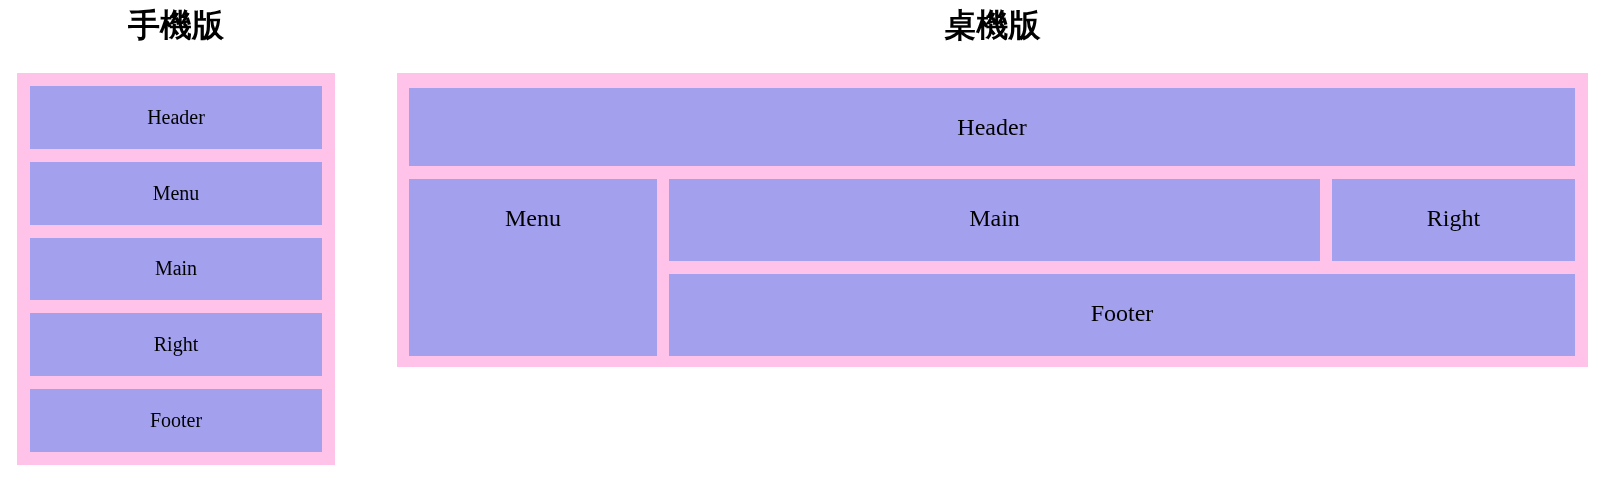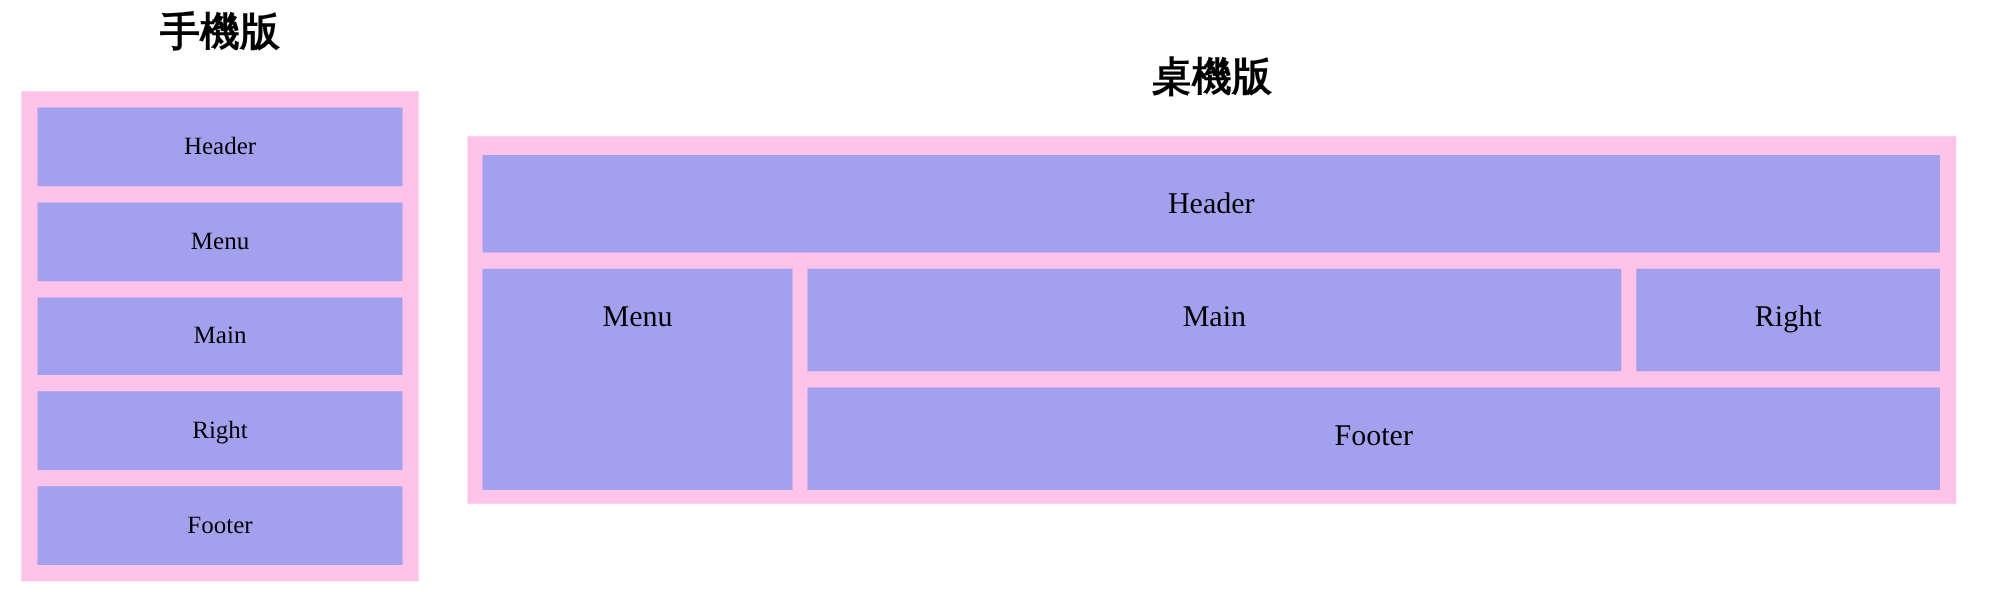--- a/index.html
+++ b/index.html
@@ -11,21 +11,21 @@
     position: relative;
     width: 1600px;
     height: 489px;
     background: var(--page-background, #ffffff);
     overflow: hidden;
     font-family: "Liberation Serif", serif;
     color: var(--label-text, #000000);
   }
   .panel { position: absolute; top: 0; }
   .panel-mobile  { left: 17px;  width: 318px;  }
-  .panel-desktop { left: 374px; width: 1191px; margin-top: 36px; }
+  .panel-desktop { left: 397px; width: 1191px; }
 
   .title {
     margin: 0;
     padding-top: 6px;
     height: 38px;
     line-height: 38px;
     text-align: center;
     font-family: "Liberation Sans", sans-serif;
     font-weight: bold;
     font-size: 32px;

